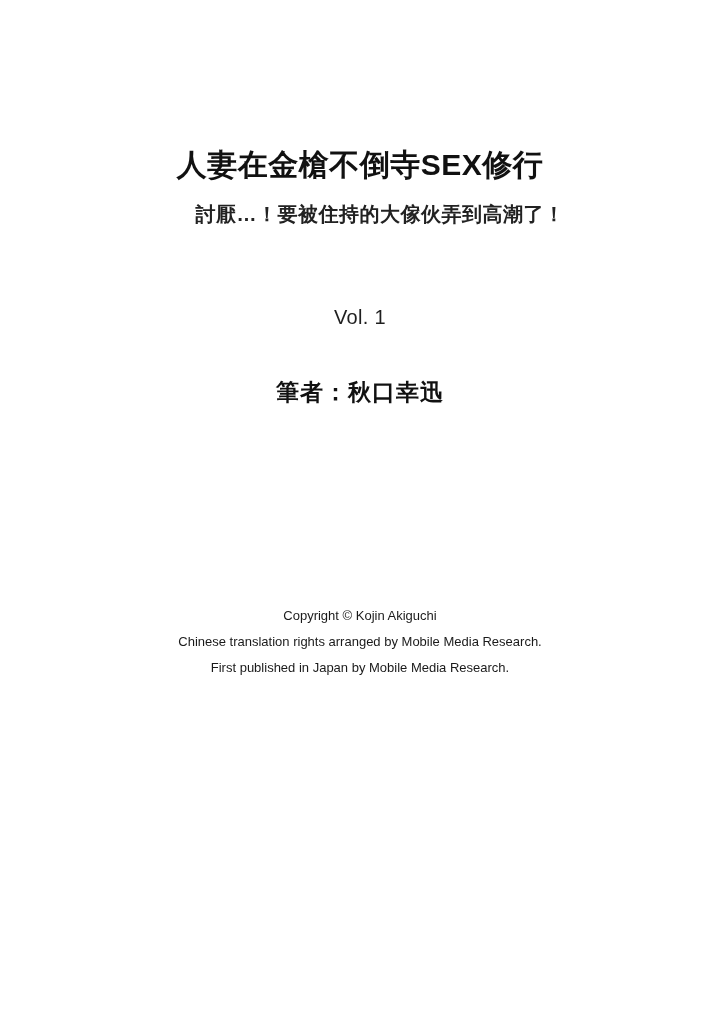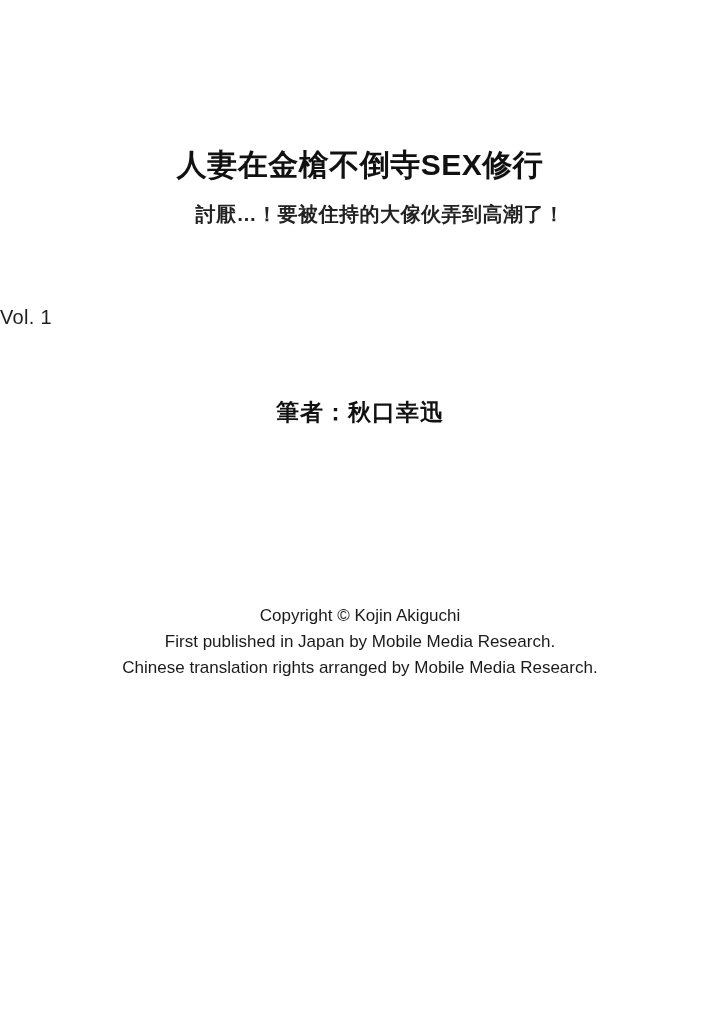--- a/index.html
+++ b/index.html
@@ -44,46 +44,45 @@
     color: #222222;
     margin: 16px 0 0 0;
     letter-spacing: 0.5px;
     padding-left: 40px;
   }
   .volume {
     position: absolute;
     top: 306px;
     left: 0;
     width: 720px;
-    text-align: left;
+    text-align: center;
     font-size: 20px;
     color: #1f1f1f;
     letter-spacing: 0.3px;
   }
   .author {
     position: absolute;
     top: 377px;
     left: 0;
     width: 720px;
     text-align: center;
     font-size: 23px;
     font-weight: bold;
     color: #111111;
     letter-spacing: 1px;
-    margin-top: 20px;
   }
   .copyright-block {
     position: absolute;
     top: 603px;
     left: 0;
     width: 720px;
     text-align: center;
   }
   .copyright-line {
-    font-size: 17px;
+    font-size: 13px;
     line-height: 26px;
     color: #1a1a1a;
     white-space: nowrap;
   }
 </style>
 </head>
 <body>
 
 <div class="page">
 
@@ -91,17 +90,17 @@
     <h1 class="main-title">人妻在金槍不倒寺SEX修行</h1>
     <h2 class="subtitle">討厭…！要被住持的大傢伙弄到高潮了！</h2>
   </div>
 
   <div class="volume">Vol. 1</div>
 
   <div class="author">筆者：秋口幸迅</div>
 
   <div class="copyright-block">
     <div class="copyright-line">Copyright © Kojin Akiguchi</div>
+    <div class="copyright-line">Chinese translation rights arranged by Mobile Media Research.</div>
     <div class="copyright-line">First published in Japan by Mobile Media Research.</div>
-    <div class="copyright-line">Chinese translation rights arranged by Mobile Media Research.</div>
   </div>
 
 </div>
 
 </body></html>

